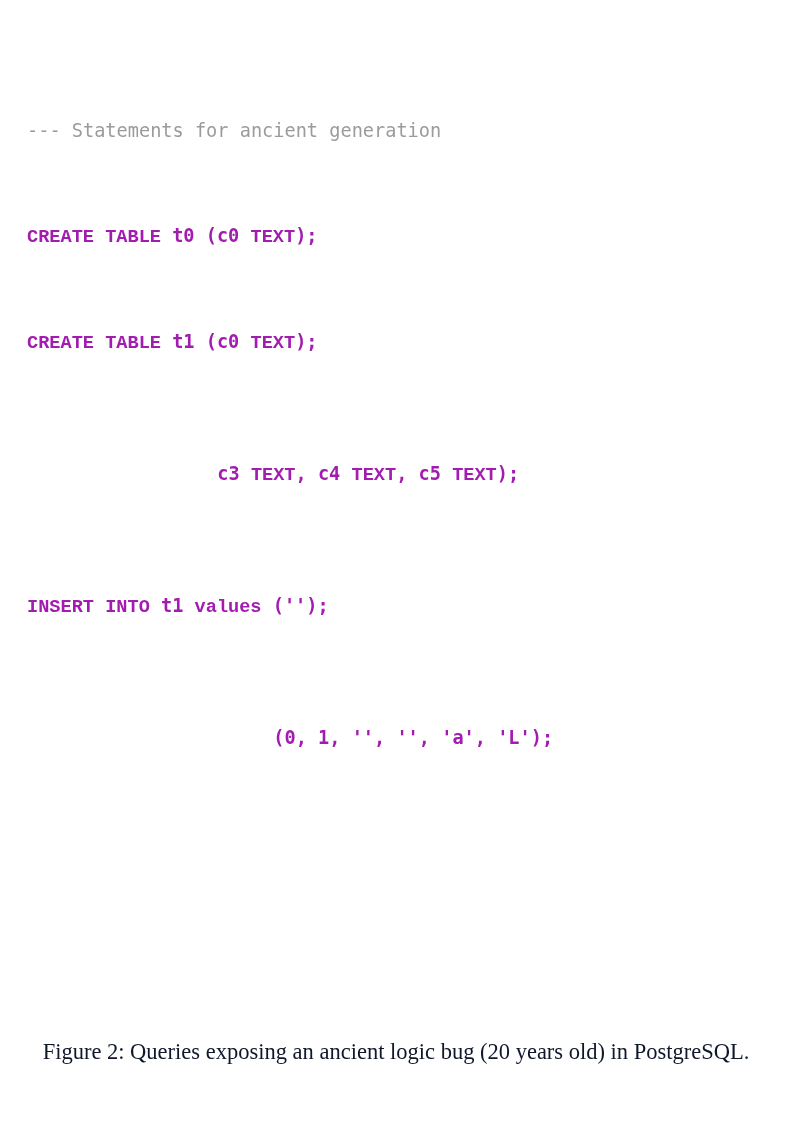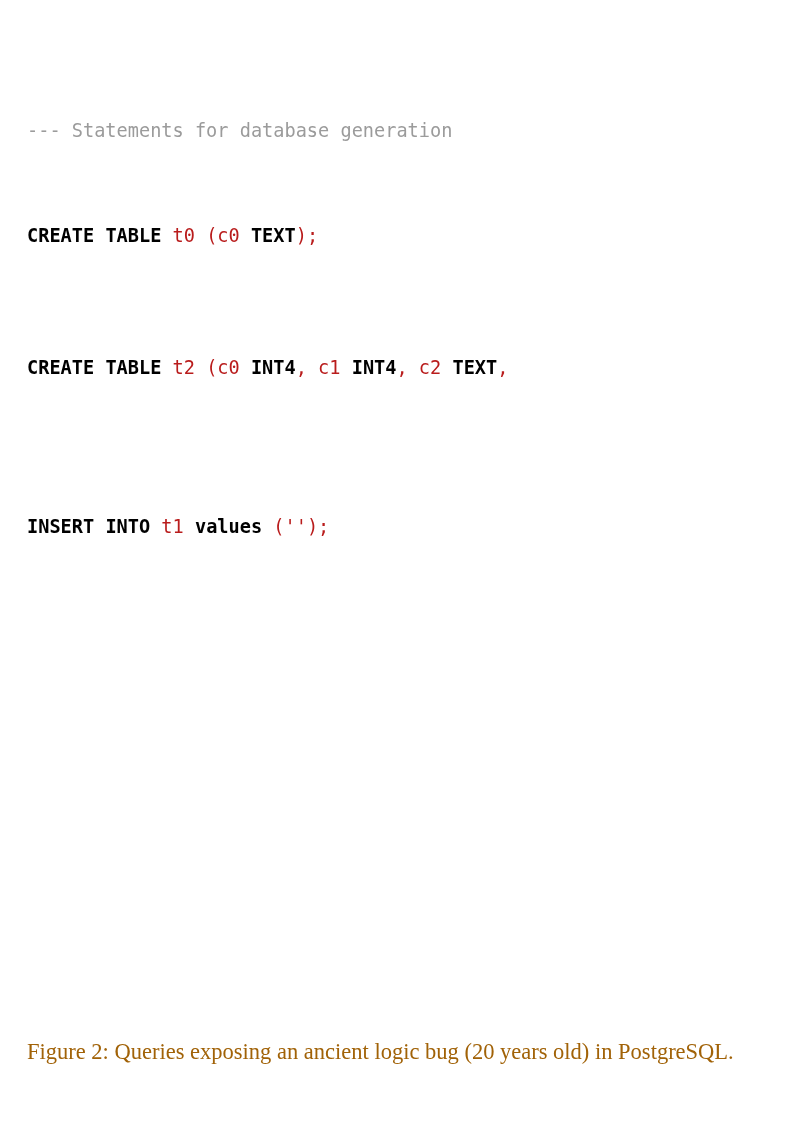--- a/index.html
+++ b/index.html
@@ -35,56 +35,58 @@
     letter-spacing: 0px;
   }
 
   .ln {
     display: block;
     height: 26.4px;
     white-space: pre;
   }
 
   
-  .kw   { color: #000000; font-weight: bold; }
-  .pl   { color: #b91c1c; }
+  .kw   { color: #a21caf; font-weight: bold; font-family: Liberation Mono, monospace; }
+  .pl   { color: #a21caf; font-weight: bold; }
   .cmt  { color: #9b9b9b; }
 
   .caption {
     position: absolute;
     left: 27px;
     top: 1036px;
     width: 738px;
     font-family: "Liberation Serif", "DejaVu Serif", serif;
     font-size: 22.5px;
     line-height: 32px;
-    color: #a16207;
-    text-align: left;
+    color: #0f172a;
+    text-align: center;
   }
 </style>
 </head>
 <body>
 
 <div id="page">
 
   <div class="code-block">
 
     
-    <span class="ln"><span class="cmt">--- Statements for database generation</span></span>
+    <span class="ln"><span class="cmt">--- Statements for ancient generation</span></span>
 
     <span class="ln"><span class="kw">CREATE</span> <span class="kw">TABLE</span><span class="pl"> t0 (c0 </span><span class="kw">TEXT</span><span class="pl">);</span></span>
 
+    <span class="ln"><span class="kw">CREATE</span> <span class="kw">TABLE</span><span class="pl"> t1 (c0 </span><span class="kw">TEXT</span><span class="pl">);</span></span>
 
-    <span class="ln"><span class="kw">CREATE</span> <span class="kw">TABLE</span><span class="pl"> t2 (c0 </span><span class="kw">INT4</span><span class="pl">, c1 </span><span class="kw">INT4</span><span class="pl">, c2 </span><span class="kw">TEXT</span><span class="pl">,</span></span>
 
+    <span class="ln"><span class="pl">                 c3 </span><span class="kw">TEXT</span><span class="pl">, c4 </span><span class="kw">TEXT</span><span class="pl">, c5 </span><span class="kw">TEXT</span><span class="pl">);</span></span>
 
 
     <span class="ln"><span class="kw">INSERT</span> <span class="kw">INTO</span><span class="pl"> t1 </span><span class="kw">values</span><span class="pl"> ('');</span></span>
 
 
+    <span class="ln"><span class="pl">                      (0, 1, '', '', 'a', 'L');</span></span>
 
     <span class="ln"> </span>
     
 
     
     
 
     
     
 

